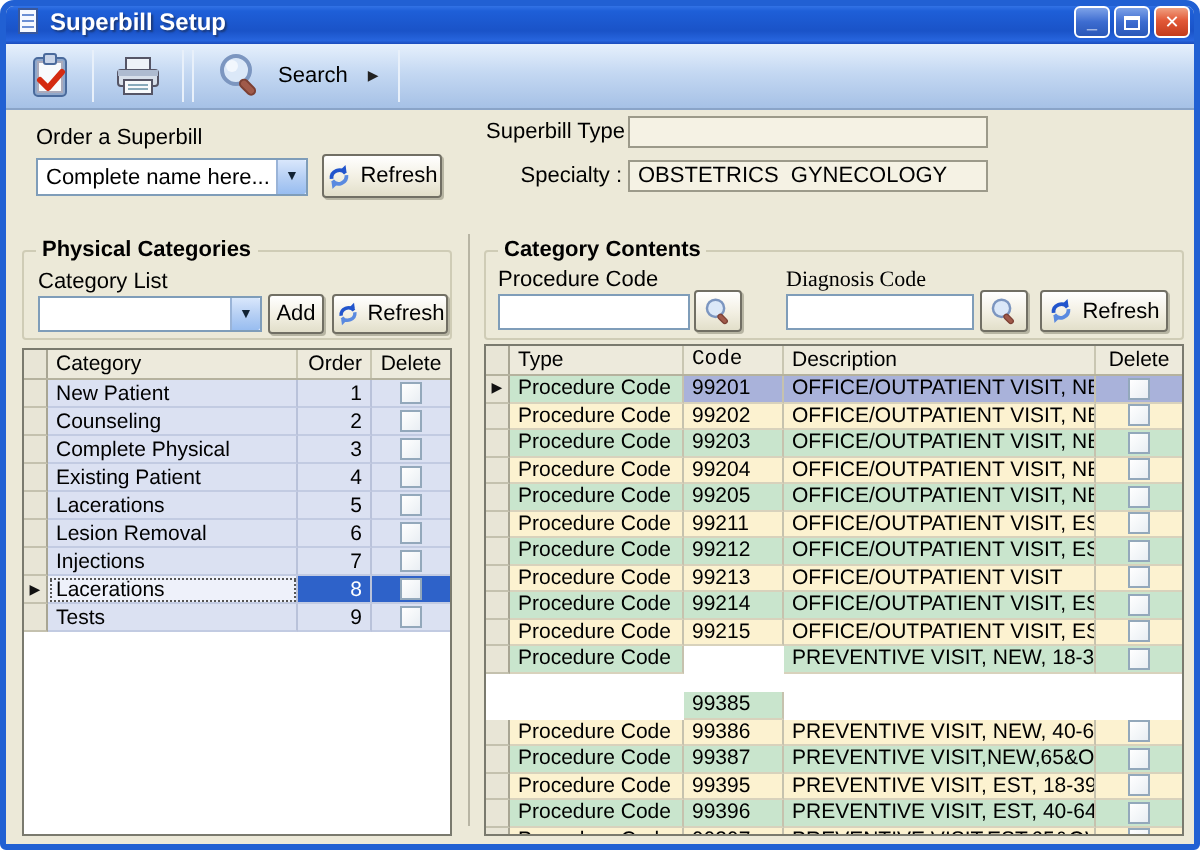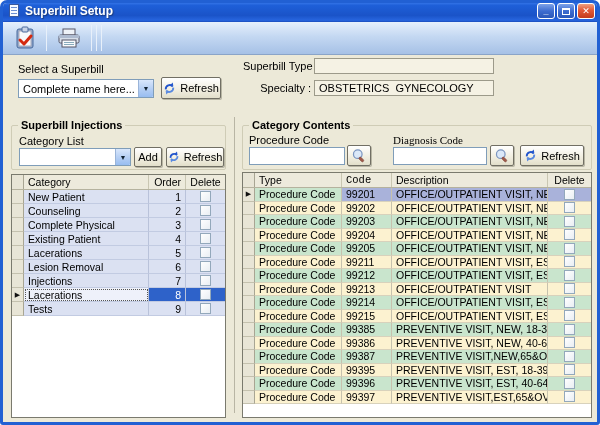--- a/index.html
+++ b/index.html
@@ -130,24 +130,35 @@
           <rect x="2" y="8" width="20" height="8" rx="1.5" fill="#d7dfea" stroke="#556"></rect>
           <rect x="2" y="8" width="20" height="3" fill="#aebbd0"></rect>
           <rect x="5" y="13" width="14" height="7" fill="#f8fafc" stroke="#556"></rect>
           <rect x="7" y="15" width="10" height="1" fill="#8ab"></rect>
             <rect x="7" y="17" width="10" height="1" fill="#8ab"></rect>
         </svg>
       </span>
     </div>
     <div class="tb-sep"></div>
     <div class="tb-sep"></div>
+    <div class="tool-item">
+      <span>
+        <svg width="26" height="26" viewBox="0 0 26 26">
+          <circle cx="11" cy="10" r="7" fill="#dbe8f8" stroke="#7c96c0" stroke-width="2"></circle>
+          <circle cx="9" cy="8" r="3" fill="#f2f7fd" stroke="none"></circle>
+          <rect x="15" y="14" width="9" height="4" rx="2" transform="rotate(45 15 14)" fill="#a05a4a" stroke="#7c4034"></rect>
+        </svg>
+      </span>
+      <span class="tool-label">Search</span>
+      <span class="tool-caret">▶</span>
+    </div>
     <div class="tb-sep"></div>
   </div>
 
-  <div class="lbl" style="left:15px; top:60px;">Select a Superbill</div>
+  <div class="lbl" style="left:15px; top:60px;">Order a Superbill</div>
   <div class="combo" style="left:15px; top:76px; width:136px; height:19px;">
     <span class="cval">Complete name here...</span>
     <span class="carrow">▼</span>
   </div>
   <div class="btn" style="left:158px; top:74px; width:60px; height:22px;">
     <span>
       <svg width="13" height="13" viewBox="0 0 14 14">
         <path d="M3 8 a4.2 4.2 0 0 1 7.5 -3" fill="none" stroke="#2255cc" stroke-width="2"></path>
         <path d="M11 6 a4.2 4.2 0 0 1 -7.5 3" fill="none" stroke="#5a8ae0" stroke-width="2"></path>
         <path d="M10.5 0.5 l0.5 3.5 l-3.5 -0.5 z" fill="#2255cc"></path>
@@ -158,21 +169,21 @@
   </div>
 
   <div class="lbl" style="left:240px; top:57px; width:68px; text-align:right;">Superbill Type :</div>
   <div class="field" style="left:311px; top:55px; width:180px; height:16px;"></div>
   <div class="lbl" style="left:240px; top:79px; width:68px; text-align:right;">Specialty :</div>
   <div class="field" style="left:311px; top:77px; width:180px; height:16px;">OBSTETRICS  GYNECOLOGY</div>
 
   <div class="panel-divider" style="left:231px; top:114px; height:296px;"></div>
 
   <div class="groupbox" style="left:8px; top:122px; width:215px; height:45px;">
-    <div class="gb-title">Superbill Injections</div>
+    <div class="gb-title">Physical Categories</div>
   </div>
   <div class="lbl" style="left:16px; top:132px;">Category List</div>
   <div class="combo" style="left:16px; top:145px; width:112px; height:18px;">
     <span class="cval"></span>
     <span class="carrow">▼</span>
   </div>
   <div class="btn" style="left:131px; top:144px; width:28px; height:20px;">
     <span>Add</span>
   </div>
   <div class="btn" style="left:163px; top:144px; width:58px; height:20px;">
@@ -400,21 +411,21 @@
           <div class="td " style="width: 87px;">Procedure Code</div>
           <div class="td " style="width: 50px;">99215</div>
           <div class="td " style="width: 156px;">OFFICE/OUTPATIENT VISIT, EST</div>
           <div class="td cell-center" style="flex: 1 1 0%; border-right: none;">
             <span class="cbx"></span>
           </div>
         </div>
         <div class="trow rrow even">
           <div class="td sel-col" style="width: 12px;"></div>
           <div class="td " style="width: 87px;">Procedure Code</div>
-          <div class="td " style="width: 50px;">99385</div>
+          <div class="td " style="width: 50px; margin-top: 23px;">99385</div>
           <div class="td " style="width: 156px;">PREVENTIVE VISIT, NEW, 18-39</div>
           <div class="td cell-center" style="flex: 1 1 0%; border-right: none;">
             <span class="cbx"></span>
           </div>
         </div>
         <div class="trow rrow odd">
           <div class="td sel-col" style="width: 12px;"></div>
           <div class="td " style="width: 87px;">Procedure Code</div>
           <div class="td " style="width: 50px;">99386</div>
           <div class="td " style="width: 156px;">PREVENTIVE VISIT, NEW, 40-64</div>

